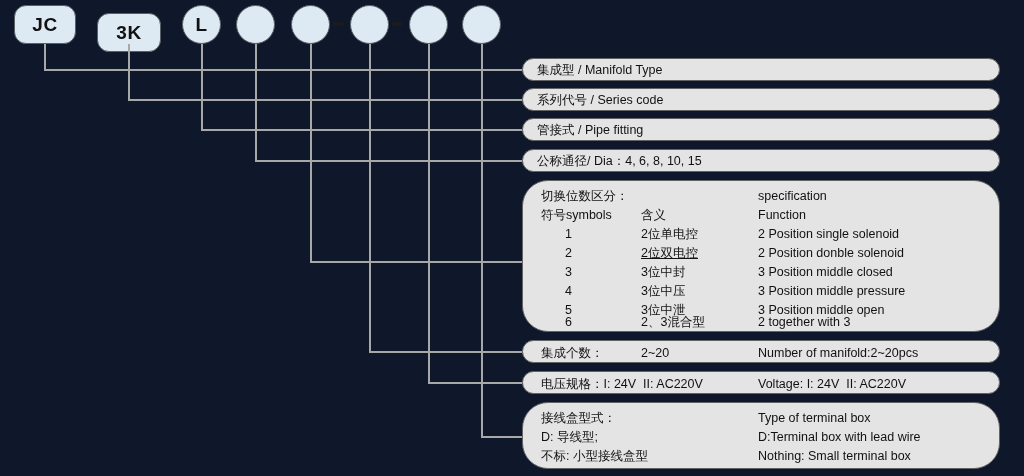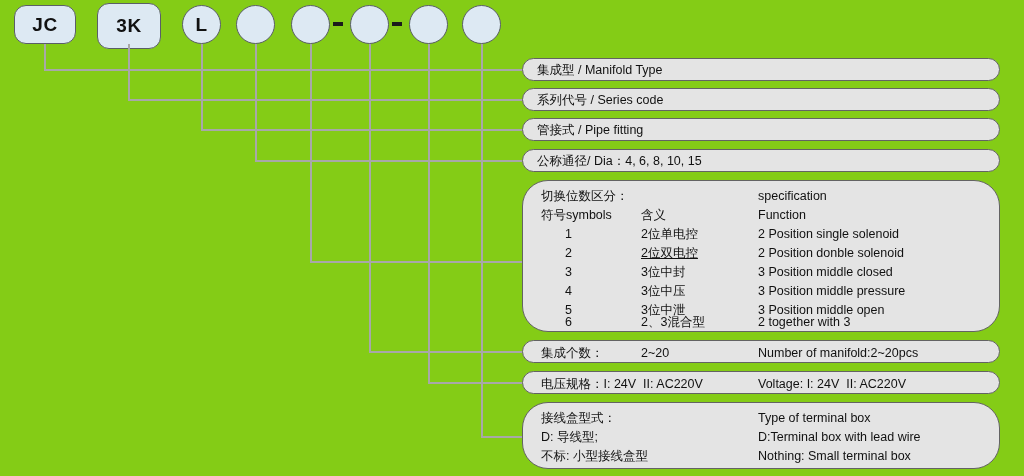--- a/index.html
+++ b/index.html
@@ -9,21 +9,21 @@
   }
   body {
     font-family: "Liberation Sans", "DejaVu Sans", sans-serif;
     color: #000000;
   }
   #root {
     position: relative;
     width: 1024px;
     height: 476px;
     overflow: hidden;
-    background: #84cc16;
+    background: #0f172a;
   }
 
   
   .code-token {
     position: absolute;
     background: #dde9f3;
     border: 1.4px solid #5a5f66;
     box-sizing: border-box;
     display: flex;
     align-items: center;
@@ -82,21 +82,21 @@
   .col-mid  { left: 118px; }
   .col-en   { left: 235px; }
 </style>
 </head>
 <body>
 
 <div id="root">
 
   <div class="code-token rect" style="left:14px; top:5px; width:62px; height:39px;">JC</div>
 
-  <div class="code-token rect" style="left:97px; top:3px; width:64px; height:46px;">3K</div>
+  <div class="code-token rect" style="left:97px; top:13px; width:64px; height:39px;">3K</div>
 
   <div class="code-token circ" style="left:182px; top:5px; width:39px; height:39px;">L</div>
 
   <div class="code-token circ" style="left:236px; top:5px; width:39px; height:39px;"></div>
 
   <div class="code-token circ" style="left:291px; top:5px; width:39px; height:39px;"></div>
 
   <div class="code-token circ" style="left:350px; top:5px; width:39px; height:39px;"></div>
 
   <div class="code-token circ" style="left:409px; top:5px; width:39px; height:39px;"></div>

